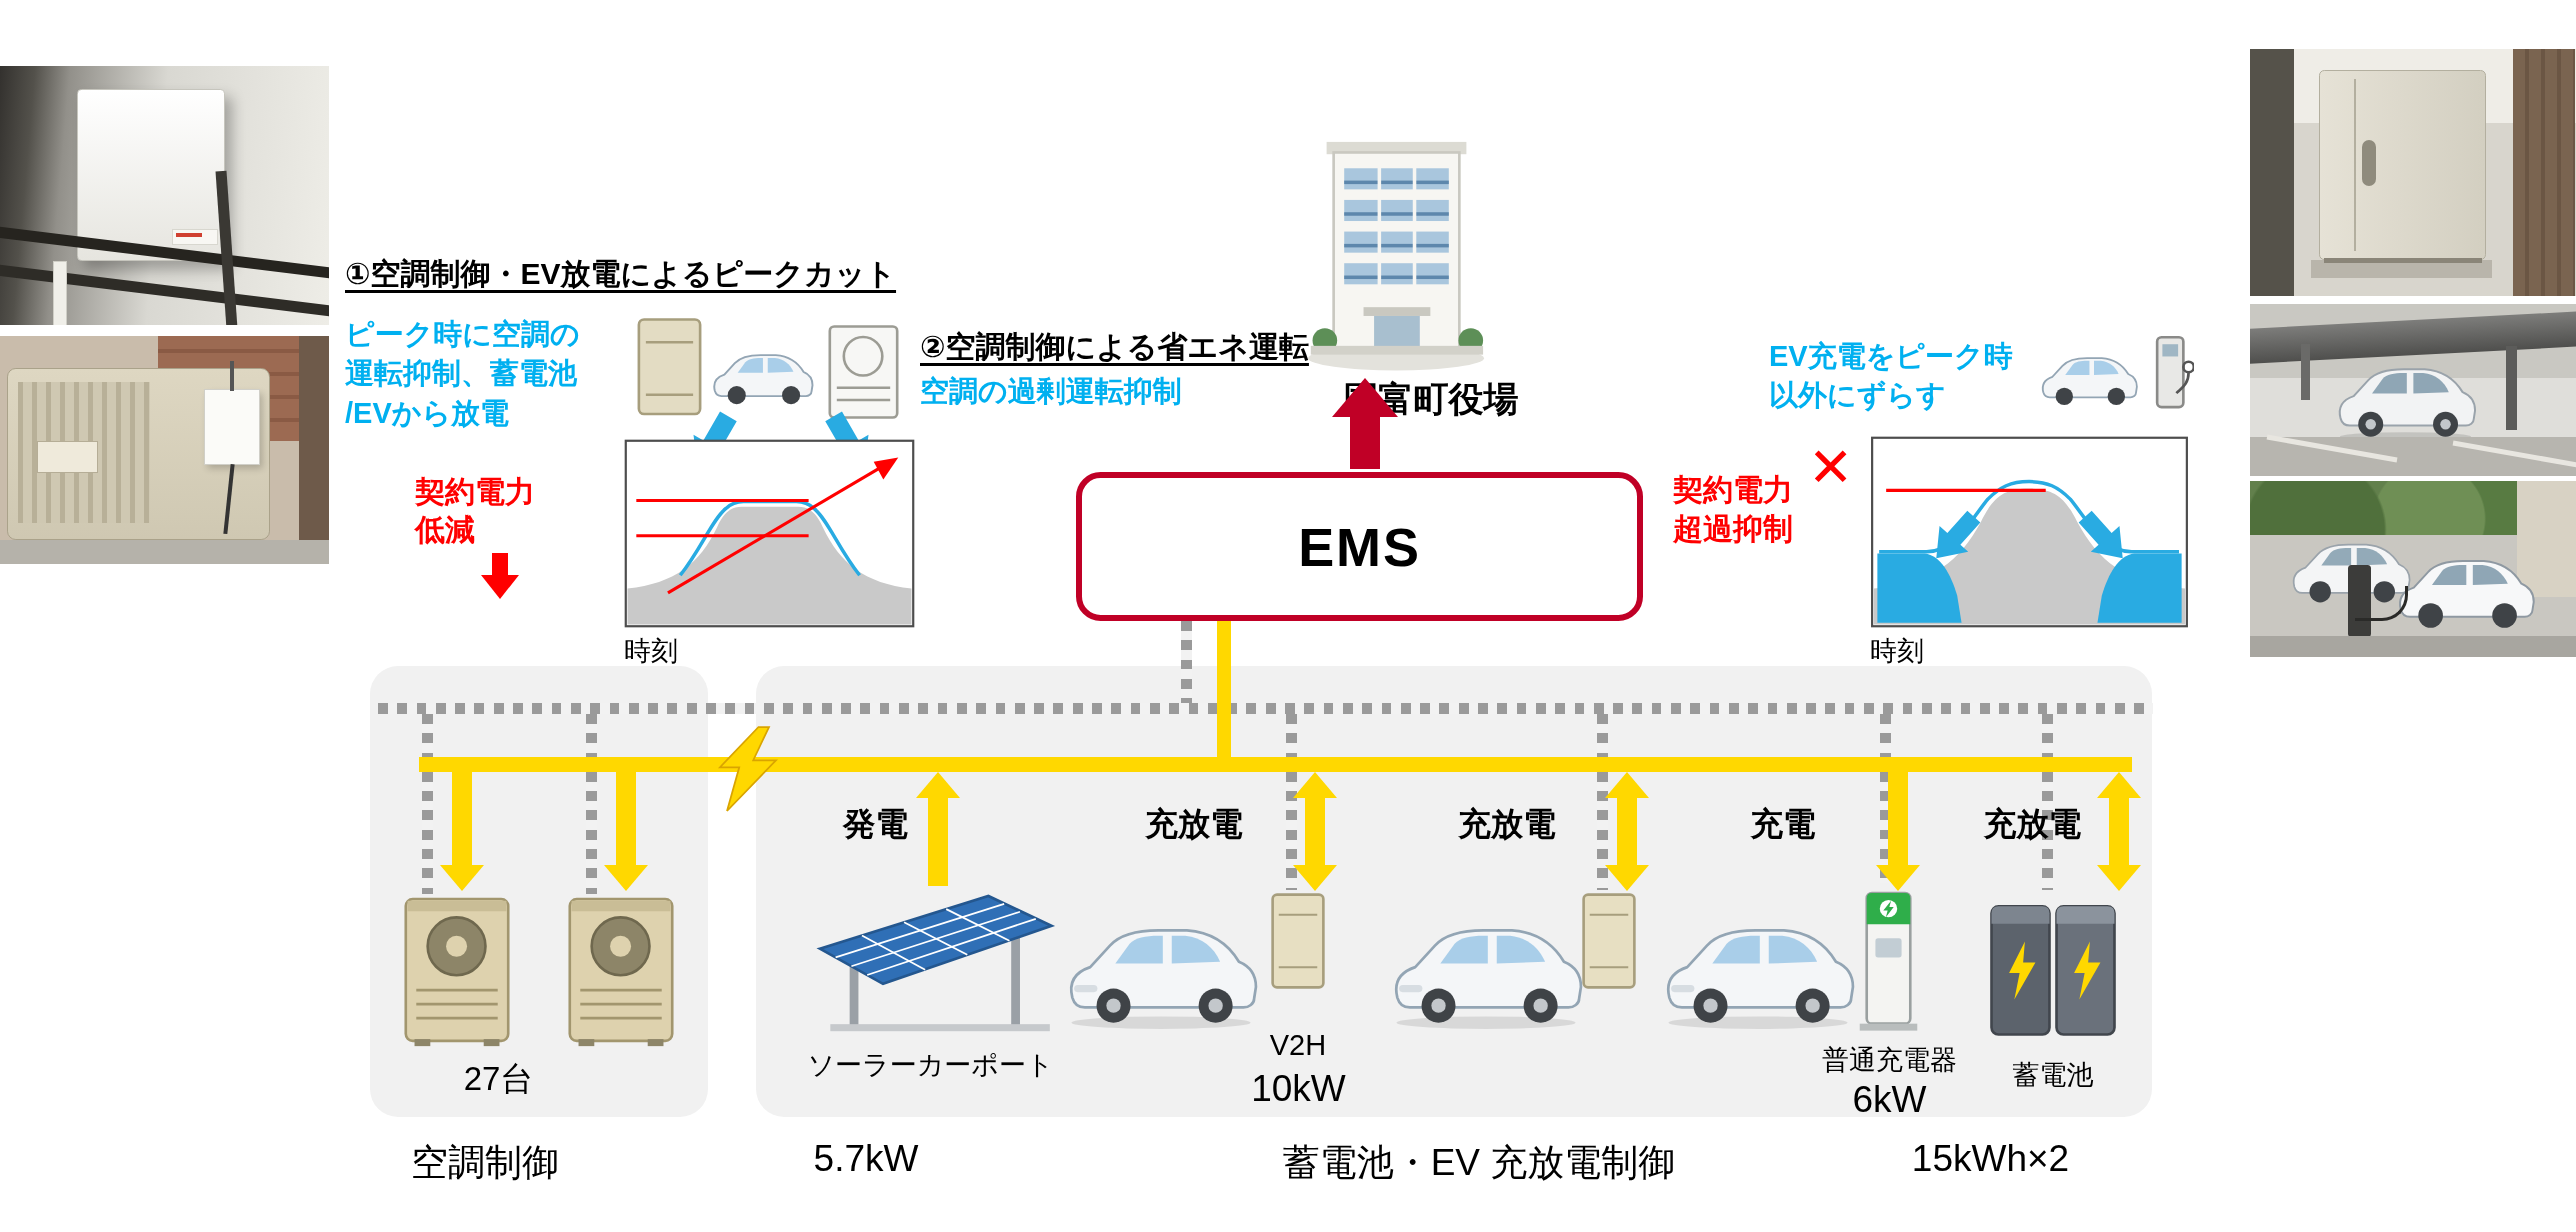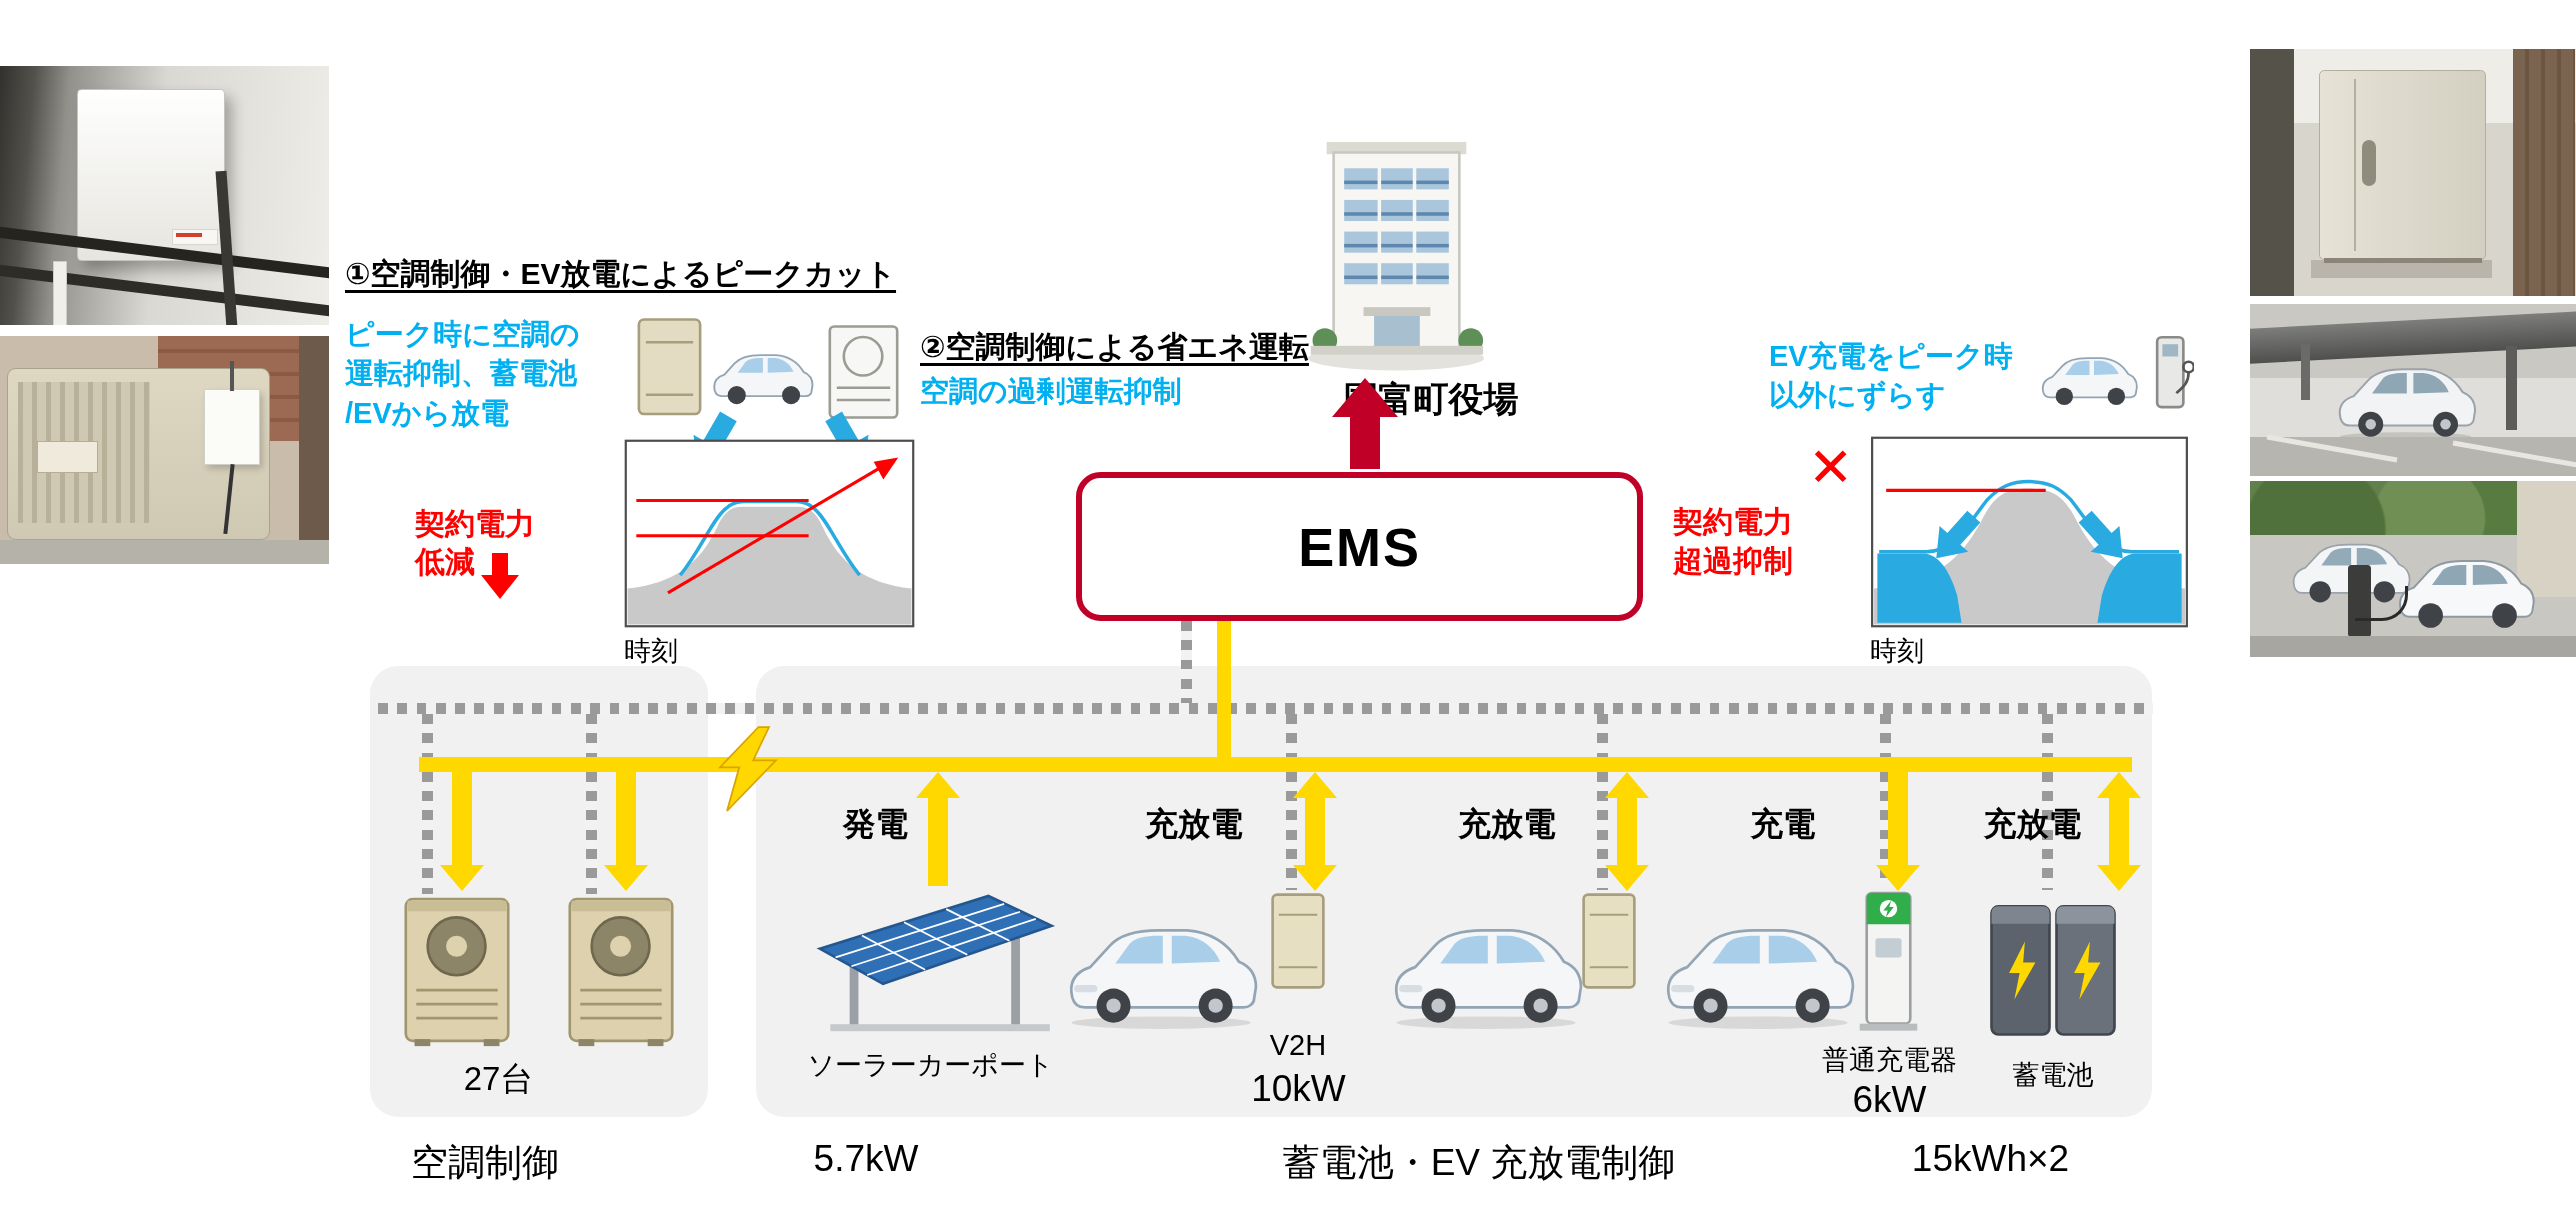--- a/index.html
+++ b/index.html
@@ -3,21 +3,21 @@
 <meta charset="utf-8">
 <style>
   *{margin:0;padding:0;box-sizing:border-box;}
   :root{--yellow:#ffd800;--red:#c00026;--txtred:#ff0000;--txtblue:#00b0f0;--arrblue:#29abe2;}
   body{font-family:"Liberation Sans","DejaVu Sans",sans-serif;background:#fff;}
   #canvas{position:relative;width:2576px;height:1232px;background:#ffffff;overflow:hidden;}
   .abs{position:absolute;}
   .photo{position:absolute;overflow:hidden;background:#ddd;}
   .sec-title{position:absolute;font-weight:bold;color:#000;text-decoration:underline;text-underline-offset:6.1px;white-space:nowrap;font-size:30px;}
   .blue-text{position:absolute;color:var(--txtblue);font-weight:bold;white-space:nowrap;font-size:29px;line-height:40px;}
-  .red-text{position:absolute;color:var(--txtred);font-weight:bold;white-space:nowrap;font-size:30px;line-height:39px;margin-top:32px;}
+  .red-text{position:absolute;color:var(--txtred);font-weight:bold;white-space:nowrap;font-size:30px;line-height:39px;}
   .flow-label{position:absolute;font-weight:bold;font-size:32.5px;text-align:center;color:#000;}
   .dev-label{position:absolute;font-size:27px;text-align:center;white-space:nowrap;color:#000;}
   .kw-label{position:absolute;font-size:37px;text-align:center;white-space:nowrap;color:#000;}
   .footer-label{position:absolute;font-weight:normal;font-size:37px;text-align:center;white-space:nowrap;color:#000;}
   .axis-label{position:absolute;font-size:27px;text-align:left;color:#000;}
   .panel{position:absolute;background:#f1f1f1;border-radius:28px;}
   .dash-h{position:absolute;height:11.4px;background:repeating-linear-gradient(90deg,#9a9a9a 0 9.7px,#f2f2f2 9.7px 19.3px);}
   .dash-v{position:absolute;width:11.4px;background:repeating-linear-gradient(180deg,#9a9a9a 0 9.7px,#f2f2f2 9.7px 19.3px);}
   .ybus{position:absolute;background:var(--yellow);}
   .yarrow{position:absolute;width:44px;}

